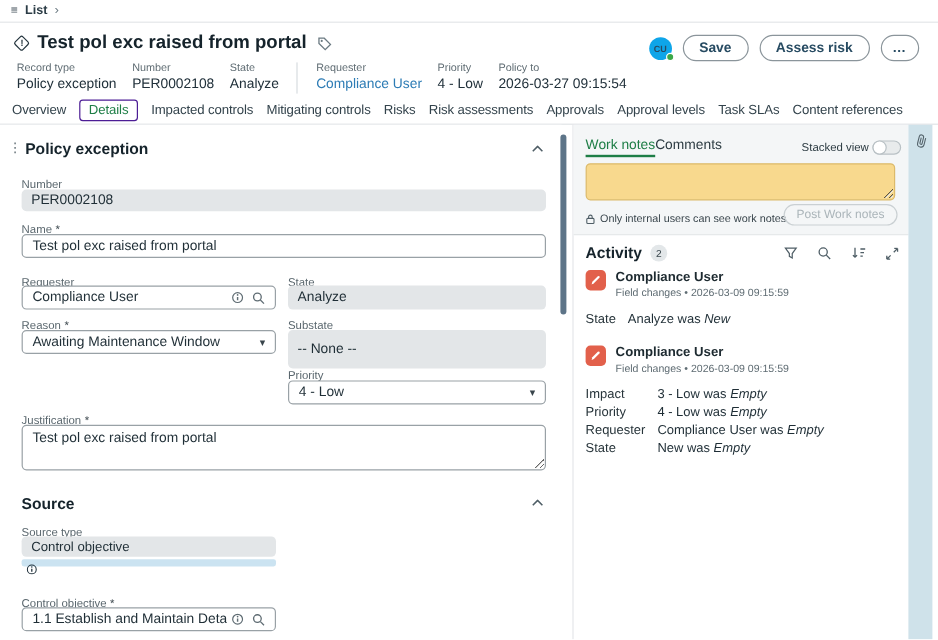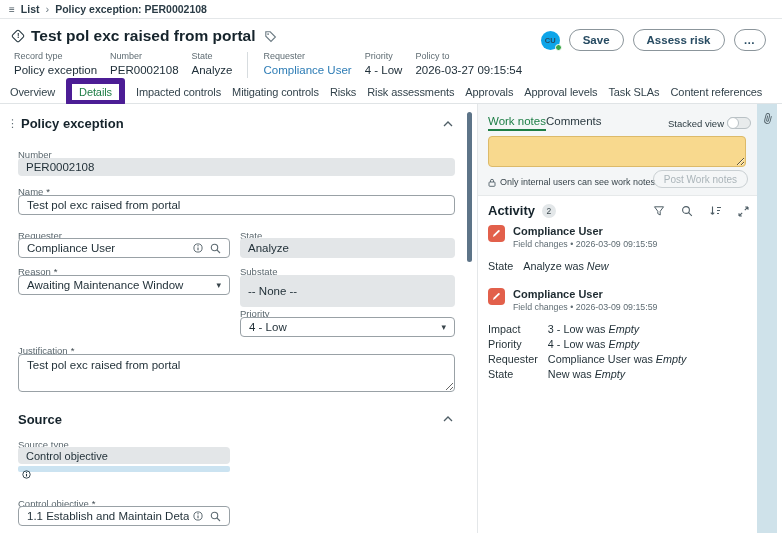--- a/index.html
+++ b/index.html
@@ -46,21 +46,21 @@
   .m-val { font-size:11.5px; color:#20303a; margin-top:3px; white-space:nowrap; }
   .m-val.link { color:#2d7cb5; cursor:pointer; }
   .meta-div { width:1px; background:#d7dcdf; height:26px; margin:1px 2px 0 2px; }
   
   #tabsbar {
     position:absolute; top:80px; left:0; width:782px; height:24px;
     border-bottom:1px solid #e0e4e6; display:flex; align-items:center;
     padding-left:10px; gap:11px; font-size:11px; color:#33434c; letter-spacing:-0.1px;
   }
   .tab { white-space:nowrap; cursor:pointer; padding:2px 0; }
-  .tab.active { color:#1e7e46; border:6px solid #4c1d95; border-radius:3px; padding:2px 7px; }
+  .tab.active { color:#1e7e46; border:1px solid #4c1d95; border-radius:3px; padding:2px 7px; }
   
   #formpane { position:absolute; top:104px; left:0; width:468px; height:429px; overflow:hidden; background:#fff; }
   .sec-dots { position:absolute; left:7px; top:13px; font-size:11px; color:#5f6c73; cursor:grab; }
   .sec-title { position:absolute; font-size:13px; font-weight:bold; color:#15232b; }
   .sec-chev { position:absolute; right:15px; cursor:pointer; }
   .flbl { position:absolute; font-size:9.5px; color:#5a676e; white-space:nowrap; }
   .req { color:#3f4a50; margin-left:3px; }
   .fld {
     position:absolute; display:flex; align-items:center; padding:0 8px;
     border-radius:4px; font-size:11.5px; color:#1f2e36;
@@ -119,21 +119,20 @@
 </style>
 </head>
 <body>
 
 <div id="app">
 
   <div id="crumbbar">
     <span class="crumb-ham">≡</span>
     <span>List</span>
     <span class="crumb-sep">›</span>
-    <span>Policy exception: PER0002108</span>
   </div>
 
   <div id="header">
     <div class="title-row">
       <span class="diamond">
           <span>!</span>
         </span>
       <h1 class="page-title">Test pol exc raised from portal</h1>
       <span>
         <svg width="13" height="13" viewBox="0 0 13 13">

